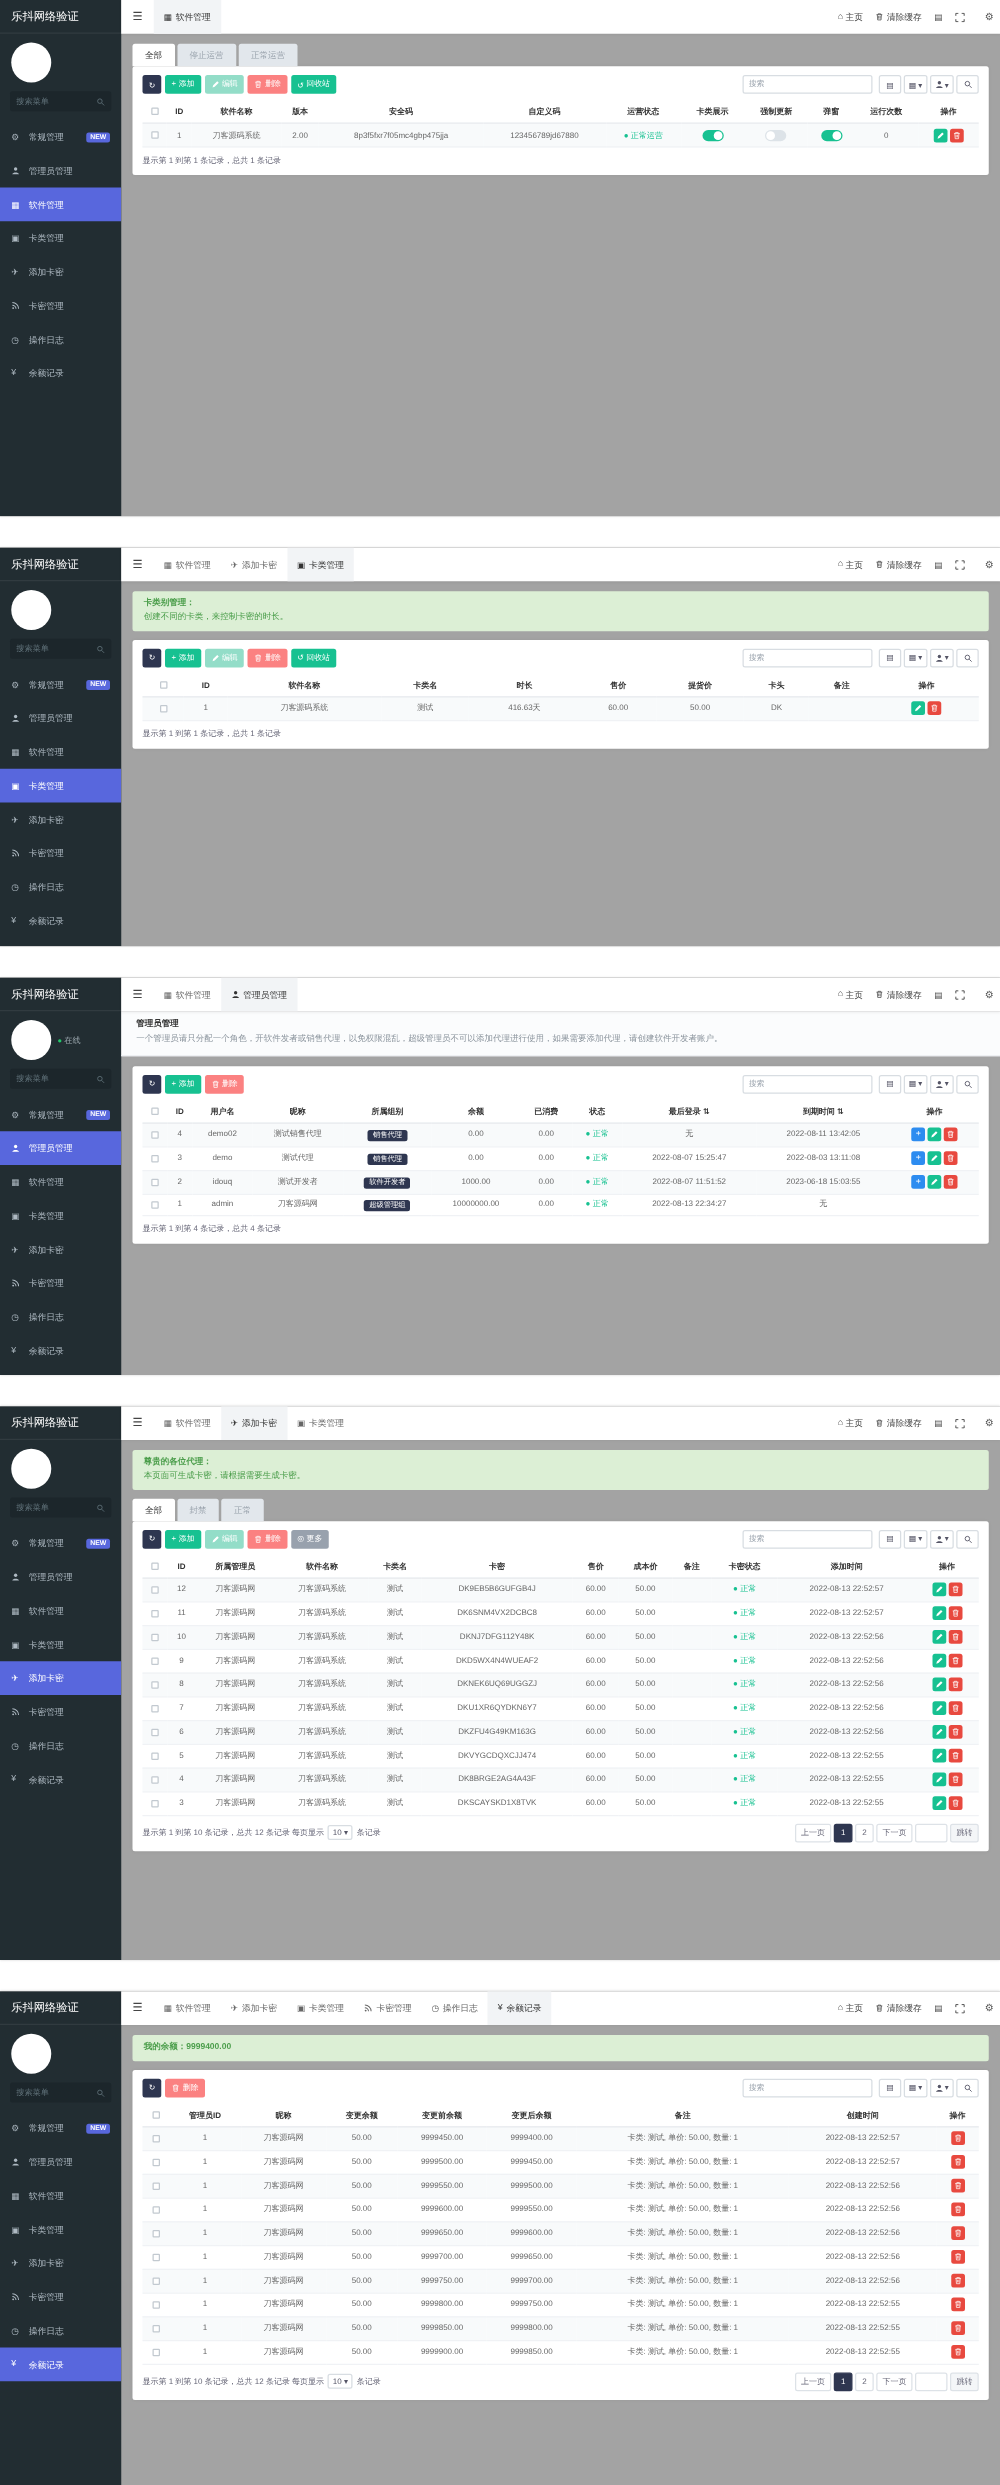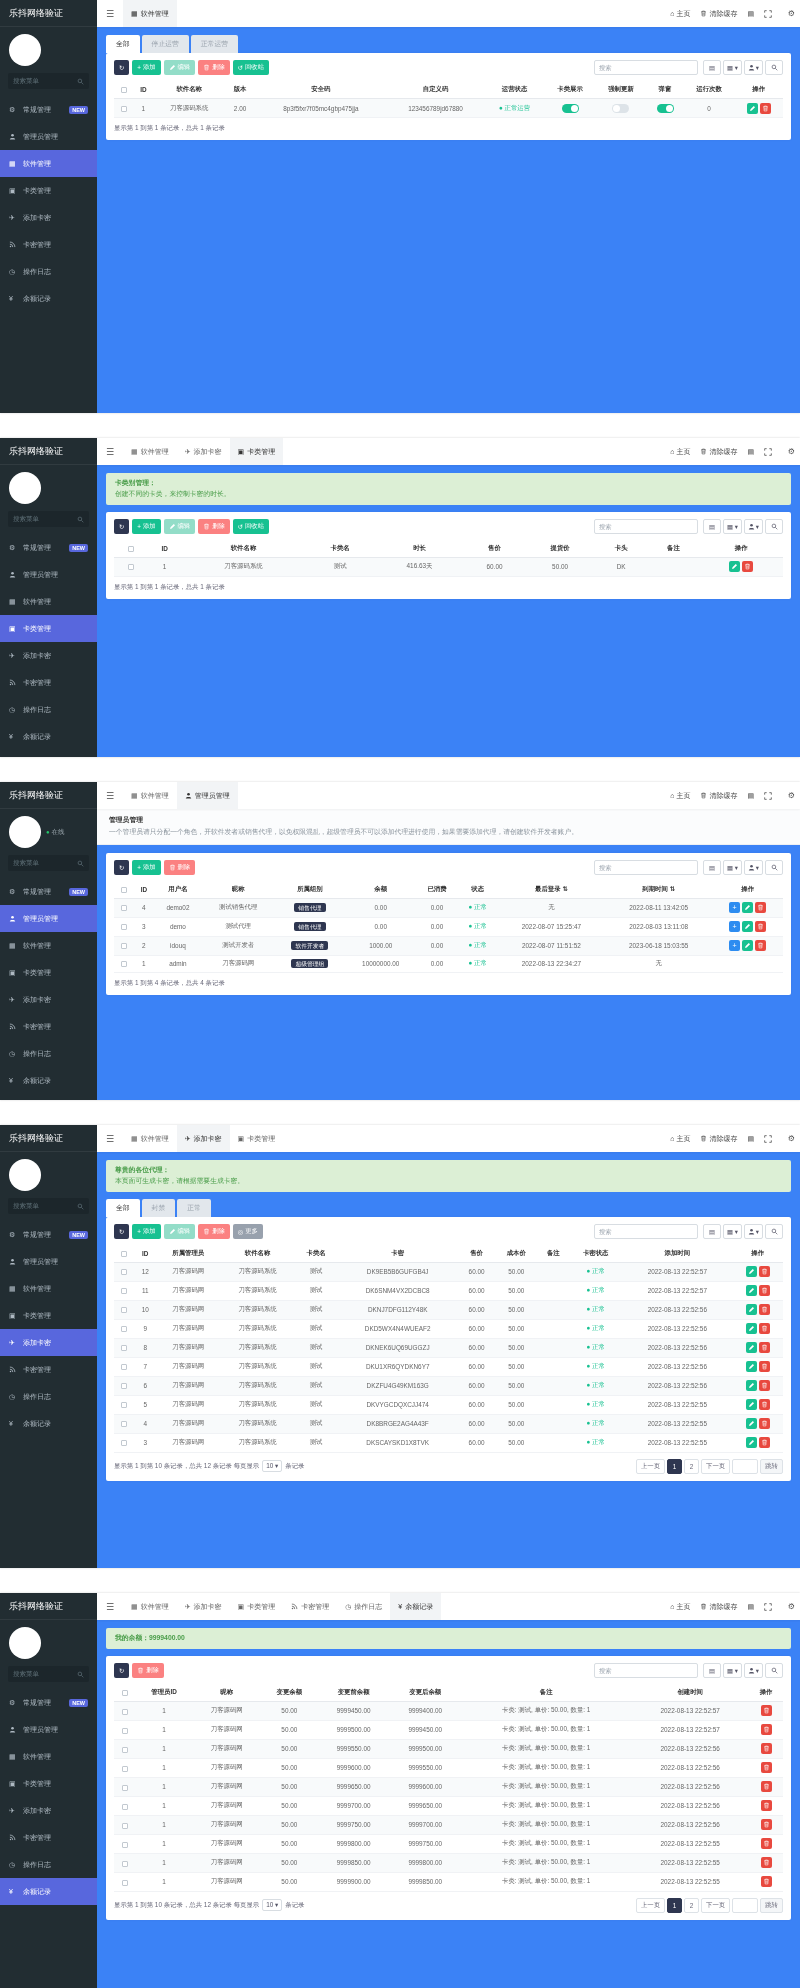--- a/index.html
+++ b/index.html
@@ -1,17 +1,17 @@
 <!DOCTYPE html>
 <html><head>
 <meta charset="utf-8">
 <style>
   *{box-sizing:border-box;margin:0;padding:0}
   body{width:800px;margin:0;background:#fff;font-family:"Liberation Sans","DejaVu Sans",sans-serif;color:#333}
-  .shot{display:flex;overflow:hidden;margin-bottom:25px;background:#3b82f6;box-shadow:0 0 2px rgba(0,0,0,.18)}
+  .shot{display:flex;overflow:hidden;margin-bottom:25px;background:#a3a3a3;box-shadow:0 0 2px rgba(0,0,0,.18)}
   .shot:last-child{margin-bottom:0}
   
   .sidebar{flex:0 0 97px;width:97px;background:#222d32;display:flex;flex-direction:column;overflow:hidden}
   .brand{height:27px;line-height:27px;padding-left:9px;color:#fff;font-size:9px;white-space:nowrap;border-bottom:1px solid rgba(255,255,255,.07)}
   .avatar-wrap{padding:7px 9px 5px;display:flex;align-items:center;gap:5px}
   .avatar{width:32px;height:32px;border-radius:50%;background:#fff;flex:0 0 32px}
   .online{font-size:6.5px;color:#9aa6ad;white-space:nowrap}
   .online i{color:#23c76a;font-style:normal;font-size:6px}
   .side-search{display:flex;justify-content:space-between;align-items:center;height:16px;margin:2px 8px 7px;padding:0 5px;background:#1c262b;border-radius:2px;font-size:6.5px;color:#5f7078}
   .menu{flex:1;overflow:hidden}

